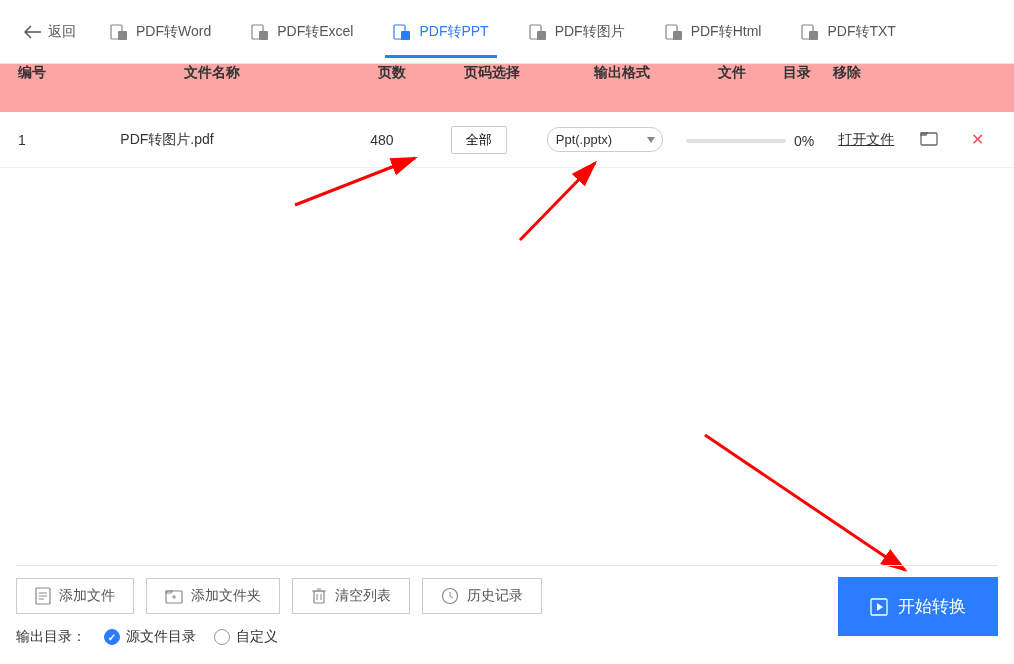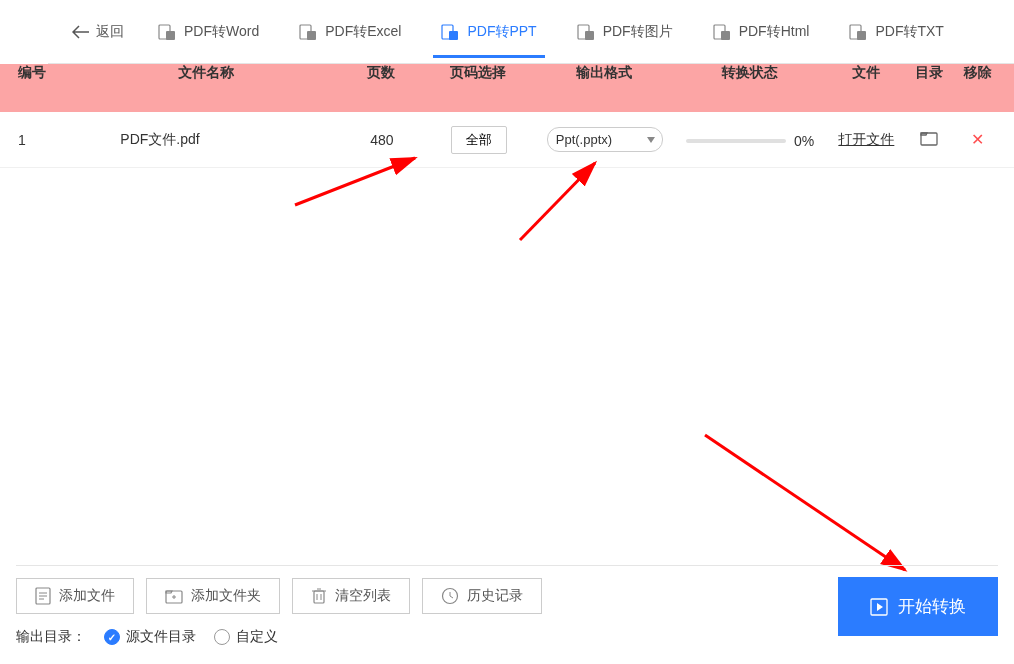--- a/index.html
+++ b/index.html
@@ -1,19 +1,19 @@
 <!DOCTYPE html>
 <html><head>
   <meta charset="utf-8">
   <style>
     * { box-sizing: border-box; margin: 0; padding: 0; font-family: "Microsoft YaHei", -apple-system, sans-serif; }
     body { width: 1014px; height: 664px; background: #fff; overflow: hidden; position: relative; font-size: 14px; color: #333; }
     
     
-    .tabs { display: flex; align-items: center; height: 64px; border-bottom: 1px solid #e5e5e5; padding: 0 12px; gap: 4px; margin-left: 48px; }
+    .tabs { display: flex; align-items: center; height: 64px; border-bottom: 1px solid #e5e5e5; padding: 0 12px; gap: 4px; }
     .back-btn { display: flex; align-items: center; gap: 6px; padding: 0 12px; cursor: pointer; color: #555; }
     .tab { display: flex; align-items: center; gap: 8px; padding: 0 18px; height: 52px; cursor: pointer; color: #555; position: relative; }
     .tab.active { color: #2b7cff; }
     .tab.active::after { content: ''; position: absolute; bottom: 0; left: 10px; right: 10px; height: 3px; background: #2b7cff; }
     .tab-icon { width: 18px; height: 18px; }
     
     
     .table-header { display: flex; align-items: flex-start; height: 48px; background: #fca5a5; padding: 0 12px; font-weight: bold; font-size: 14px; }
     .col-num { width: 60px; text-align: left; padding-left: 6px; }
     .col-name { width: 280px; text-align: center; }
@@ -111,29 +111,28 @@
     <span>PDF转TXT</span>
   </div>
 </div>
 
 <div class="table-header">
   <div class="col-num">编号</div>
   <div class="col-name">文件名称</div>
   <div class="col-pages">页数</div>
   <div class="col-range">页码选择</div>
   <div class="col-format">输出格式</div>
-  <div class="col-status">转换状态</div>
   <div class="col-file">文件</div>
   <div class="col-dir">目录</div>
   <div class="col-remove">移除</div>
 </div>
 
 <div class="table-row">
   <div class="col-num">1</div>
-  <div class="col-name">PDF文件.pdf</div>
+  <div class="col-name">PDF转图片.pdf</div>
   <div class="col-pages">480</div>
   <div class="col-range">
     <button class="range-btn">全部</button>
   </div>
   <div class="col-format">
     <div class="format-select">
       <span>Ppt(.pptx)</span>
       <span class="triangle" style="transform:rotate(90deg);border-left-color:#888;"></span>
     </div>
   </div>

